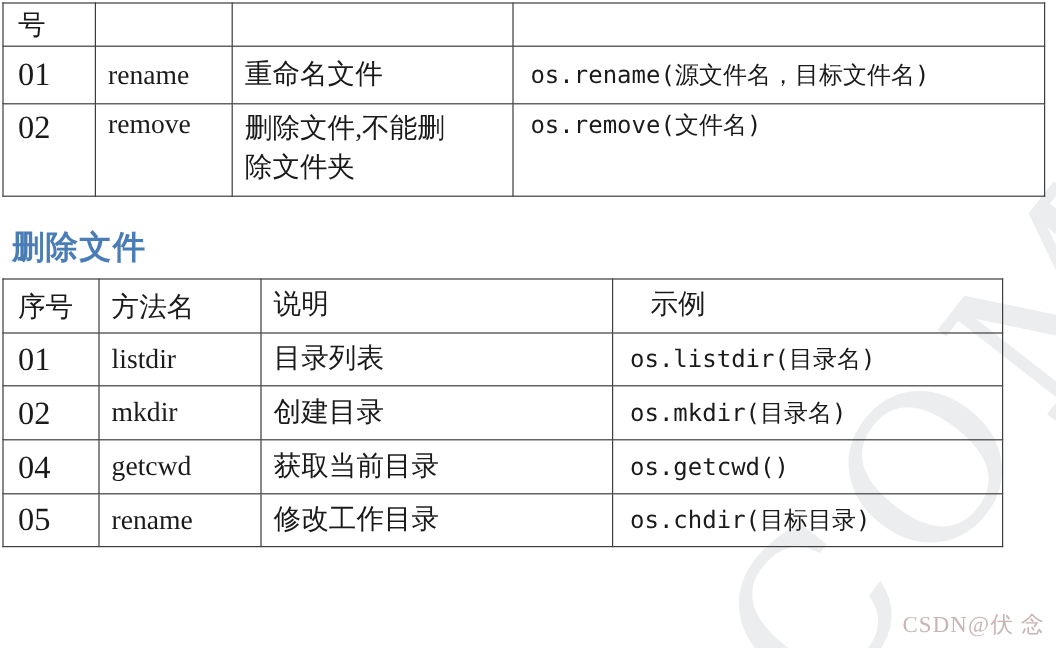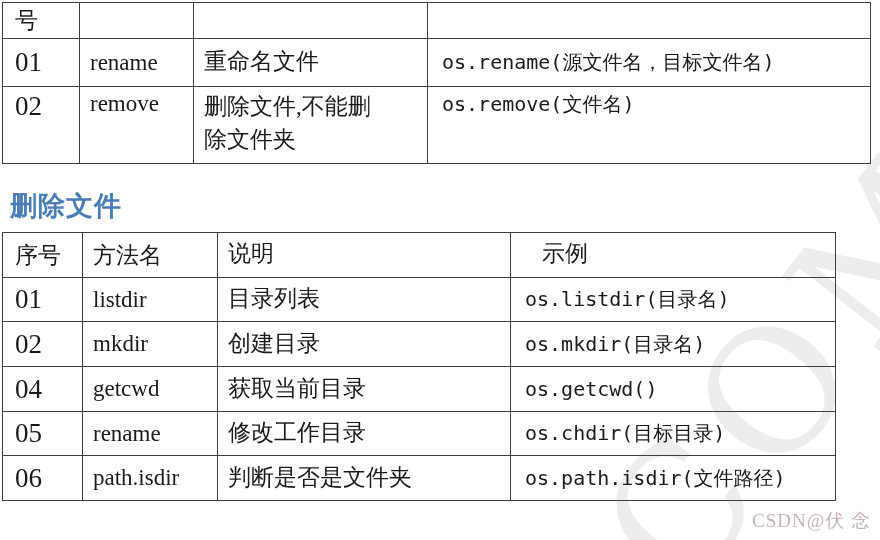--- a/index.html
+++ b/index.html
@@ -164,22 +164,16 @@
       <td class="c-method">getcwd</td>
       <td class="c-desc">获取当前目录</td>
       <td class="c-code">os.getcwd()</td>
     </tr>
     <tr class="ra">
       <td class="c-no">05</td>
       <td class="c-method">rename</td>
       <td class="c-desc">修改工作目录</td>
       <td class="c-code">os.chdir(目标目录)</td>
     </tr>
-    <tr class="rb">
-      <td class="c-no">06</td>
-      <td class="c-method">path.isdir</td>
-      <td class="c-desc">判断是否是文件夹</td>
-      <td class="c-code">os.path.isdir(文件路径)</td>
-    </tr>
   </tbody>
     </table>
 
 </div>
 
 </body></html>

